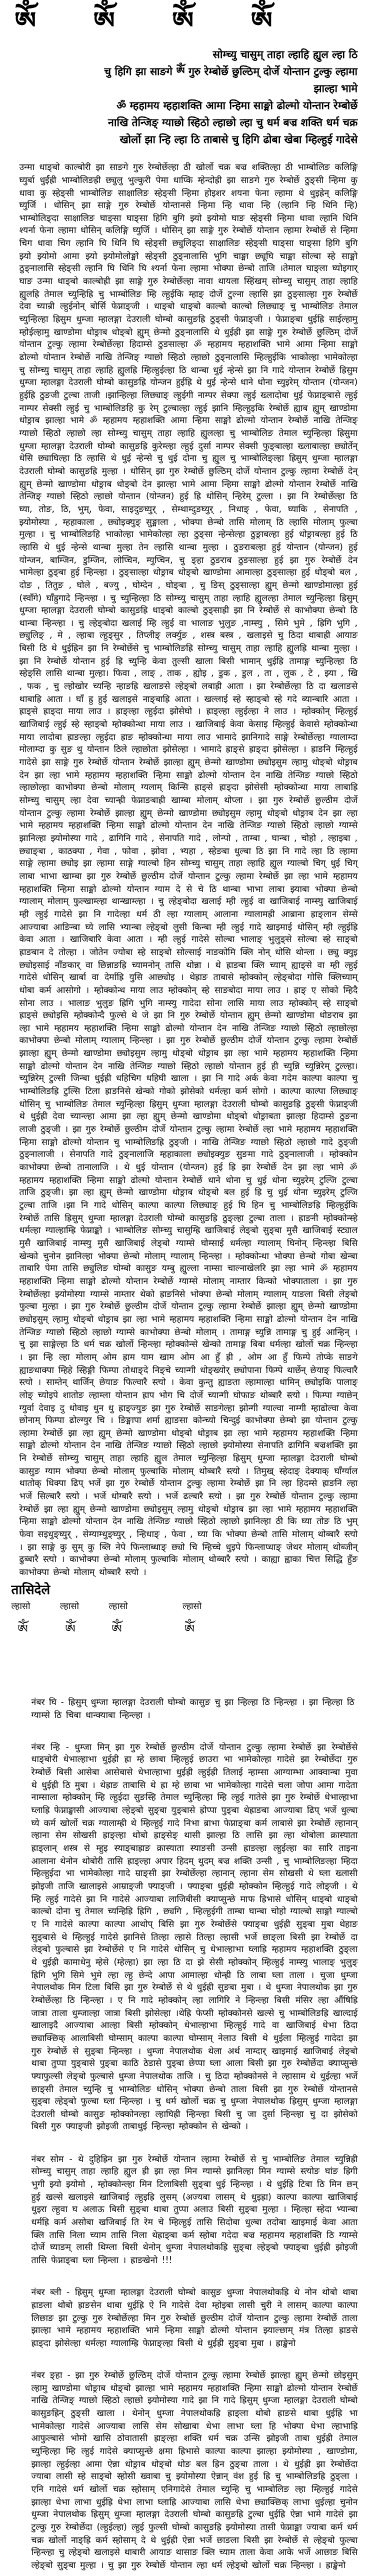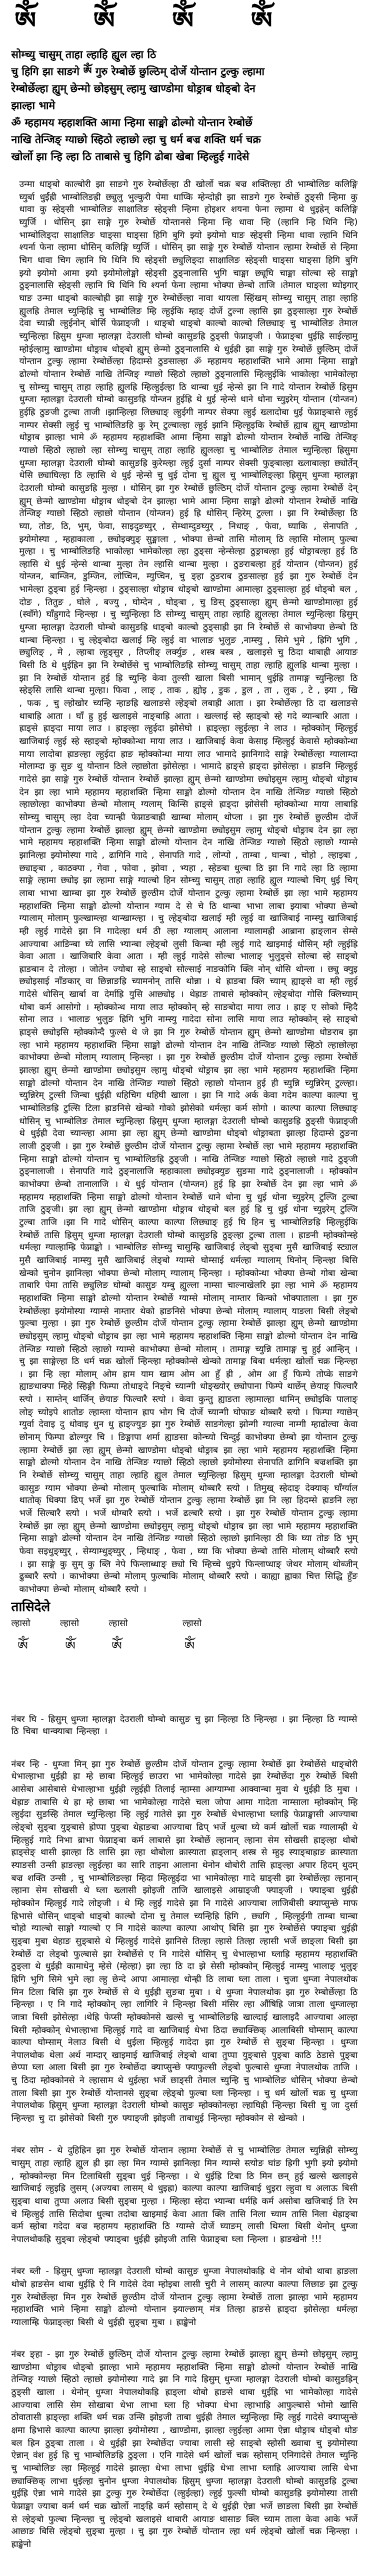--- a/index.html
+++ b/index.html
@@ -17,21 +17,21 @@
     justify-content: space-between;
     width: 258px;
     margin: 3.1px 0 9.3px 3.1px;
   }
   .om-big {
     font-size: 27px;
     line-height: 1.1;
     font-weight: bold;
   }
   .doc-title {
-    text-align: left;
+    text-align: right;
     font-weight: bold;
     font-size: 10.6px;
     line-height: 1.6;
     margin: 5.2px 0 13.4px 0;
   }
   .doc-title .t-line { display: block; }
   .body-para {
     font-size: 8.8px;
     line-height: 1.44;
     text-align: justify;
@@ -47,21 +47,21 @@
   .lhaso-row .lhaso-item { display: inline-block; }
   .lhaso-row .lhaso-item:nth-child(1) { margin-left: 0; }
   .lhaso-row .lhaso-item:nth-child(2) { margin-left: 27px; }
   .lhaso-row .lhaso-item:nth-child(3) { margin-left: 27px; }
   .lhaso-row .lhaso-item:nth-child(4) { margin-left: 52px; }
   .om-row-small { font-size: 13px; margin: 0 0 0 6.2px; }
   .om-row-small .om-small { display: inline-block; }
   .om-row-small .om-small:nth-child(2) { margin-left: 33px; }
   .om-row-small .om-small:nth-child(3) { margin-left: 32px; }
   .om-row-small .om-small:nth-child(4) { margin-left: 58px; }
-  .sections { margin-top: 44px; }
+  .sections { margin-top: 44px; margin-left: 20px; }
   .sec {
     font-size: 8.8px;
     line-height: 1.44;
     text-align: justify;
     word-spacing: 1.5px;
     margin: 0 0 19.6px 0;
   }
   .sec.short { text-align: left; }
 </style>
 </head>
@@ -72,21 +72,20 @@
   <div class="om-row-top">
     <span class="om-big">ༀ</span>
     <span class="om-big">ༀ</span>
     <span class="om-big">ༀ</span>
     <span class="om-big">ༀ</span>
   </div>
 
   <div class="doc-title">
     <span class="t-line">सोम्च्यु चासुम् ताहा ल्हाहि ह्युल ल्हा ठि</span>
     <span class="t-line">चु हिगि झा साङगे ༀ गुरु रेम्बोर्छे छुल्ठिम् दोर्जे योन्तान टुल्कु ल्हामा</span>
-    <span class="t-line">रेम्बोर्छेल्हा ह्युम् छेन्मो छोइसुम् ल्हामु खाण्डोमा धोङ्राब धोङ्बो देन</span>
     <span class="t-line">झाल्हा भामे</span>
     <span class="t-line">ॐ म्हहामय म्हहाशक्ति आमा न्हिमा साङ्मो ढोल्मो योन्तान रेम्बोर्छे</span>
     <span class="t-line">नाखि तेन्जिङ् ग्याछो स्हिठो ल्हाछो ल्हा चु धर्म बज्र शक्ति धर्म चक्र</span>
     <span class="t-line">खोर्लो झा न्हि ल्हा ठि ताबासे चु हिगि ढोबा खेबा म्हिल्हुई गादेसे</span>
   </div>
 
   <p class="body-para">उन्मा धाङ्बो काल्बोरी झा साङगे गुरु रेम्बोर्छेल्हा ठी खोर्लो चक्र बज्र शक्तिल्हा ठी भाम्बोलिङ कलिङ्गि घ्युर्बा धुर्ईह्री भाम्बोलिङह्री छ्युलु भुल्कुरी पेमा धाप्कि म्हेन्दोह्री झा साङगे गुरु रेम्बोर्छे ठुङ्सी न्हिमा कु धावा कु स्हेङ्सी भाम्बोलिङ साक्षालिङ स्हेङ्सी न्हिमा होइशर शयना फेना ल्हामा थे धुइह्रेन् कलिङ्गि घ्युर्जि । धोसिन् झा साङ्गे गुरु रेम्बोर्छे योन्तानसे न्हिमा न्हि धावा न्हि (ल्हानि न्हि धिनि न्हि) भाम्बोलिङ्दा साक्षालिङ घाङ्सा घाङ्सा हिगि बुगि झ्यो झ्योमो घाङ स्हेङ्सी न्हिमा धावा ल्हानि धिनि श्यर्ना फेना ल्हामा धोसिन् कलिङ्गि घ्युर्जि । धोसिन् झा साङ्गे गुरु रेम्बोर्छे योन्तान ल्हामा रेम्बोर्छे से न्हिमा चिग धावा चिग ल्हानि घि धिनि घि स्हेङ्सी छ्युलिङ्दा साक्षालिङ स्हेङ्सी घाङ्सा घाङ्सा हिगि बुगि झ्यो झ्योमो आमा झ्यो झ्योमोलोङ्मो स्हेङ्सी ठुङ्नालासि भुगि चाङ्मा छ्यूघि चाङ्मा सोल्बा स्हे साङ्मो ठुङ्नालासि स्हेङ्सी ल्हानि घि धिनि घि श्यर्ना फेना ल्हामा भोक्पा छेन्बो ताजि ।तेमाल घाङ्ला घ्योइगार् घाङ उन्मा धाङ्बो काल्बोह्री झा साङ्गे गुरु रेम्बोर्छेल्हा नावा थायला स्हिंखम् सोम्च्यु चासुम् ताहा ल्हाहि ह्युलह्रि तेमाल च्युन्हिह्रि चु भाम्बोलिङ म्हि ल्हुईकि म्हाङ् दोर्जे टुल्ना ल्हासि झा ठुङ्साल्हा गुरु रेम्बोर्छे देवा च्यान्री ल्हुईनोन् बोर्सि फेप्नाङ्जी । धाङ्बो धाङ्बो काल्बो काल्बो लिछ्याङ् चु भाम्बोलिङ तेमाल च्युन्हिल्हा ह्रिसुम धुम्जा म्हालङ्गा देउराली घोम्बो कासुङह्रि ठुङ्सी फेप्नाङ्जी । फेप्नाङ्बा धुईह्रि साईल्हामु म्होईल्हामु खाण्डोमा धोङ्राब धोङ्बो ह्युम् छेन्मो ठुङ्नालासि थे धुईह्री झा साङ्गे गुरु रेम्बोर्छे छुल्ठिम् दोर्जे योन्तान टुल्कु ल्हामा रेम्बोर्छेल्हा हिदाम्से ठुङसाल्हा ॐ म्हहामय म्हहाशक्ति भामे आमा न्हिमा साङ्मो ढोल्मो योन्तान रेम्बोर्छे नाखि तेन्जिङ् ग्याछो स्हिठो ल्हाछो ठुङ्नालासि म्हिल्हुईकि भाकोल्हा भामेकोल्हा चु सोम्च्यु चासुम् ताहा ल्हाहि ह्युलह्रि म्हिल्हुईल्हा ठि थान्बा धुई न्हेन्से झा नि गादे योन्तान रेम्बोर्छे ह्रिसुम धुम्जा म्हालङ्गा देउराली घोम्बो कासुङह्रि योन्जन हुईह्रि थे धुई न्हेन्से धाने धोना च्युइरेम् योन्तान (योन्जन) हुईह्रि ठुङजी टुल्बा ताजी ।झान्हिल्हा लिछ्याङ् ल्हुईगी नाम्पर सेक्पा ल्हुई ख्लादोबा धुई फेप्नाङ्बासे ल्हुई नाम्पर सेक्सी ल्हुई चु भाम्बोलिङहि कु रेम् टुल्बाल्हा ल्हुई झानि म्हिल्हुइकि रेम्बोर्छे ह्याब ह्युम् खाण्डोमा धोङ्राब झाल्हा भामे ॐ म्हहामय म्हहाशक्ति आमा न्हिमा साङ्मो ढोल्मो योन्तान रेम्बोर्छे नाखि तेन्जिङ् ग्याछो स्हिठो ल्हाछो ल्हा सोम्च्यु चासुम् ताहा ल्हाहि ह्युलल्हा चु भाम्बोलिङ तेमाल च्युन्हिल्हा ह्रिसुमा धुम्जा म्हालङ्गा देउराली घोम्बो कासुङह्रि कुरेम्ल्हा ल्हुई दुर्सा नाम्पर सेक्सी फुङ्बाल्हा ख्लाबाल्हा छ्योर्तेन् धेसि छ्याघिल्हा ठि ल्हासि थे धुई न्हेन्से चु धुई दोना चु ह्युल चु भाम्बोलिङ्ल्हा ह्रिसुम् धुम्जा म्हालङ्गा देउराली घोम्बो कासुङह्रि मुल्हा । धोसिन् झा गुरु रेम्बोर्छे छुल्ठिम् दोर्जे योन्तान टुल्कु ल्हामा रेम्बोर्छे देन् ह्युम् छेन्मो खाण्डोमा धोङ्राब धोङ्बो देन झाल्हा भामे आमा न्हिमा साङ्मो ढोल्मो योन्तान रेम्बोर्छे नाखि तेन्जिङ् ग्याछो स्हिठो ल्हाछो योन्तान (योन्जन) हुई ह्रि धोसिन् न्हिरेम् टुल्ला । झा नि रेम्बोर्छेल्हा ठि घ्या, तोङ, ठि, भुम्, फेवा, साइदुङघ्युर् , सेम्थाम्दुङघ्युर् , निधाङ् , फेवा, घ्याकि , सेनापति , झ्योमोस्या , म्हहाकाला , छ्योइक्युङ् सुङ्माला , भोक्पा छेन्बो तासि मोलाम् ठि ल्हासि मोलाम् फुल्बा मुल्हा । चु भाम्बोलिङहि भाकोल्हा भामेकोल्हा ल्हा ठुङ्सा न्हेन्सेल्हा ठुङ्राबल्हा हुई धोङ्राबल्हा हुई ठि ल्हासि थे धुई न्हेन्से थान्बा मुल्हा तेन ल्हासि थान्बा मुल्हा । ठुङराबल्हा हुई योन्तान (योन्जन) हुई योन्जन, बाम्जिन, डुम्जिन, लोप्चिन, म्युप्चिन, चु ङ्हा ठुङराब ठुङसाल्हा हुई झा गुरु रेम्बोर्छे देन भामेल्हा ठुङ्बा हुई न्हिन्ल्हा । ठुङ्साल्हा धोङ्राब धोङ्बो खाण्डोमा आमाल्हा ठुङ्साल्हा हुई धोङ्बो बल , दोङ , तितुङ , घोले , बज्यु , घोम्देन , घोङ्बा , चु ङिस् ठुङ्साल्हा ह्युम् छेन्मो खाण्डोमाल्हा हुई (स्वाँगे) घाँह्रुगादे न्हिन्ल्हा । चु च्युन्हिल्हा ठि सोम्च्यु चासुम् ताहा ल्हाहि ह्युलल्हा तेमाल च्युन्हिल्हा ह्रिसुम् धुम्जा म्हालङ्गा देउराली घोम्बो कासुङह्रि धाङ्बो काल्बो ठुङ्साह्री झा नि रेम्बोर्छे से काभोक्पा छेन्बो ठि थान्बा न्हिन्ल्हा । चु ल्हेङ्बोदा खलाई म्हि ल्हुई वा भालाङ भुलुङ ,नाम्स्यु , सिमे भुमे , ह्रिगि भुगि , छ्युलिङ् , मे , ल्हाबा ल्हुङ्सुर , तिप्लीङ् लर्क्युङ , शस्त्र बस्त्र , खलाइसे चु ठिदा थाबाह्री आयाङ बिसी ठि थे धुईह्रिन झा नि रेम्बोर्छेसे चु भाम्बोलिङह्रि सोम्च्यु चासुम् ताहा ल्हाहि ह्युलह्रि थान्बा मुल्हा ।झा नि रेम्बोर्छे योन्तान हुई ह्रि च्युन्हि केवा तुल्सी खाला बिसी भामान् धुईह्रि तामाङ्ग च्युन्हिल्हा ठि स्हेङ्सि लासि थान्बा मुल्हा। फिवा , लाङ् , ताक , ह्योइ , डुक , डुल , ता , लुक , टे , झ्या , खि , फक , चु ल्होखोर च्यन्हि न्हाङह्रि खलाङसे ल्हेङ्बो लबाह्री आता । झा रेम्बोर्छेल्हा ठि दा खलाङसे थाबाह्रि आता । घाँ ह्रु हुई खलाइसे नाङ्बाह्रि आता । खल्लाई स्हे स्हाङ्बो स्हे गदे ब्यान्बारि आता । ह्राङ्से ह्राङ्दा माया लाउ । ह्राङ्ल्हा ल्हुईदा झोसेघो । ह्राङ्ल्हा ल्हुईल्हा ने लाउ । म्होक्कोन् म्हिल्हुई खाजिबाई ल्हुई स्हे स्हाङ्बो म्होक्कोन्धा माया लाउ । खाजिबाई केवा केसाइ म्हिल्हुई केवासे म्होक्कोन्धा माया लादोबा ह्राङल्हा ल्हुईदा ह्राङ म्होक्कोन्धा माया लाउ भामादे झानिगादे साङ्गे रेम्बोर्छेल्हा ग्यालाम्दा मोलाम्दा कु सुङ थु योन्तान ठिले ल्हाछोता झोसेल्हा । भामादे ह्राङ्से ह्राङ्दा झोसेल्हा । ह्राङनि म्हिल्हुई गादेसे झा साङ्गे गुरु रेम्बोर्छे योन्तान रेम्बोर्छे झाल्हा ह्युम् छेन्मो खाण्डोमा छ्योइसुम ल्हामु धोङ्बो धोङ्राब देन झा ल्हा भामे म्हहामय म्हहाशक्ति न्हिमा साङ्मो ढोल्मो योन्तान देन नाखि तेन्जिङ ग्याछो स्हिठो ल्हाछोल्हा काभोक्पा छेन्बो मोलाम् ग्यलाम् किन्सि ह्राङ्से ह्राङ्दा झोसेसी म्होक्कोन्धा माया लाबाह्रि सोम्च्यु चासुम् ल्हा देवा च्यान्ह्री फेप्नाङबाह्री खाम्बा मोलाम् थोप्ला । झा गुरु रेम्बोर्छे छुल्ठीम दोर्जे योन्तान टुल्कु ल्हामा रेम्बोर्छे झाल्हा ह्युम् छेन्मो खाण्डोमा छ्योइसुम ल्हामु धोङ्बो धोङ्राब देन झा ल्हा भामे म्हहामय म्हहाशक्ति न्हिमा साङ्मो ढोल्मो योन्तान देन नाखि तेन्जिङ ग्याछो स्हिठो ल्हाछो ग्याम्से झानिल्हा झ्योमोस्या गादे , ढागिनि गादे , सेनापति गादे , लोन्पो , ताम्बा , घान्बा , चोहो , ल्हाइबा , छ्याङ्बा , काठक्पा , गेवा , फोवा , झोवा , भ्यहा , स्हेङबा धुल्बा ठि झा नि गादे ल्हा ठि ल्हामा साङ्गे ल्हामा छ्योइ झा ल्हामा साङ्गे ग्याल्बो हिन सोम्च्यु चासुम् ताहा ल्हाहि ह्युल ग्याल्बो चिग् धुई चिग् लाबा भाभा खाम्बा झा गुरु रेम्बोर्छे छुल्ठीम दोर्जे योन्तान टुल्कु ल्हामा रेम्बोर्छे झा ल्हा भामे म्हहामय म्हहाशक्ति न्हिमा साङ्मो ढोल्मो योन्तान ग्याम दे से चे ठि थान्बा भाभा लाबा झ्याबा भोक्पा छेन्बो ग्यालाम् मोलाम् फुल्खाम्ल्हा थान्खाम्ल्हा । चु ल्हेङ्बोदा खलाई म्ही ल्हुई वा खाजिबाई नाम्स्यु खाजिबाई म्ही ल्हुई गादेसे झा नि गादेल्हा धर्म ठी ल्हा ग्यालाम् आलाना ग्यालामह्री आब्राना ह्राङ्लान सेम्से आज्याबा आङिन्बा घ्ये लासि भ्यान्बा ल्हेङ्बो लुसी किन्बा म्ही ल्हुई गादे खाइमाई धोसिन् म्ही ल्हुईह्रि केवा आता । खाजिबारि केवा आता । म्ही ल्हुई गादेसे सोल्बा भालाङ् भुलुङ्से सोल्बा स्हे साङ्बो ह्राङबान दे तोल्हा । जोतेन ज्योबा स्हे साङ्बो सोल्साई नाङकोमि क्लि नोन् धोसि थोन्ला । छ्यु क्युइ छ्योइसाई नाँङकार् वा छिन्नाङह्रि च्यामनोन् तासि थोन्ना । थे ह्राङबा क्लि च्याम् ह्याङ्से वा म्ही ल्हुई गादेसे धोसिन् खार्बा वा देर्माह्रि युसि आछ्योइ । थेह्राङ ताबासे म्होक्कोन् ल्हेङ्बोदा गोसि क्लिच्याम् धोबा कर्म आसोगो । म्होक्कोन्ध माया लाउ म्होक्कोन् स्हे साङबोदा माया लाउ । ह्राङ् ए सोको म्हिदै सोना लाउ । भालाङ भुलुङ ह्रिगि भुगि नाम्स्यु गादेदा सोना लासि माया लाउ म्होक्कोन् स्हे साङ्बो ह्राङ्से छ्योइसि म्होक्कोन्दै फुल्से थे जे झा नि गुरु रेम्बोर्छे योन्तान ह्युम् छेन्मो खाण्डोमा धोङराब झा ल्हा भामे म्हहामय म्हहाशक्ति न्हिमा साङ्मो ढोल्मो योन्तान देन नाखि तेन्जिङ ग्याछो स्हिठो ल्हाछोल्हा काभोक्पा छेन्बो मोलाम् ग्यालाम् न्हिन्ल्हा । झा गुरु रेम्बोर्छे छुल्ठीम दोर्जे योन्तान टुल्कु ल्हामा रेम्बोर्छे झाल्हा ह्युम् छेन्मो खाण्डोमा छ्योइसुम ल्हामु धोङ्बो धोङ्राब झा ल्हा भामे म्हहामय म्हहाशक्ति न्हिमा साङ्मो ढोल्मो योन्तान देन नाखि तेन्जिङ ग्याछो स्हिठो ल्हाछो योन्तान हुई ही च्युन्नि च्युन्निरेम् टुल्ल्हा। च्युन्निरेम् टुल्सी जिन्बा धुईह्री धहिचिग धहिघी खाला । झा नि गादे अर्क केवा गदेम काल्पा काल्पा चु भाम्बोलिङह्रि टुल्सि टिला ह्राङनिसे खेन्को गोको झोसेको धर्मल्हा कर्म सोगो । काल्पा काल्पा लिछ्याङ् धोसिन् चु भाम्बोलिङ तेमाल च्युन्हिल्हा ह्रिसुम् धुम्जा म्हालङ्गा देउराली घोम्बो कासुङह्रि ठुङ्सी फेप्नाङ्जी थे धुईह्री देवा च्यान्ल्हा आमा झा ल्हा ह्युम् छेन्मो खाण्डोमा धोङ्बो धोङ्राबता झाल्हा हिदाम्से ठुङना लाजी ठुङ्जी । झा गुरु रेम्बोर्छे छुल्ठीम दोर्जे योन्तान टुल्कु ल्हामा रेम्बोर्छे ल्हा भामे म्हहामय म्हहाशक्ति न्हिमा साङ्मो ढोल्मो योन्तान चु भाम्बोलिङह्रि ठुङ्जी । नाखि तेन्जिङ ग्याछो स्हिठो ल्हाछो गादे ठुङ्जी ठुङ्नालाजी । सेनापति गादे ठुङ्नालाजि म्हहाकाला छ्योइक्युङ सुङमा गादे ठुङ्नालाजी । म्होक्कोन काभोक्पा छेन्बो तानालाजि । थे धुई योन्तान (योन्जन) हुई ह्रि झा रेम्बोर्छे देन झा ल्हा भामे ॐ म्हहामय म्हहाशक्ति न्हिमा साङ्मो ढोल्मो योन्तान रेम्बोर्छे धाने धोना चु धुई धोना च्युइरेम् टुल्जि टुल्बा ताजि ठुङ्जी। झा ल्हा ह्युम् छेन्मो खाण्डोमा धोङ्राब धोङ्बो बल हुई ह्रि चु धुई धोना च्युइरेम् टुल्जि टुल्बा ताजि ।झा नि गादे धोसिन् काल्पा काल्पा लिछ्याङ् हुई घि हिन चु भाम्बोलिङह्रि म्हिल्हुईकि रेम्बोर्छे तासि ह्रिसुम् धुम्जा म्हालङ्गा देउराली घोम्बो कासुङह्रि ठुङ्ल्हा टुल्बा ताला । ह्राङनी म्होक्कोन्स्हे धर्मल्हा ग्याल्हाम्ह्रि फेप्नाङ्को । भाम्बोलिङ सोम्च्यु चासुम्ह्रि खाजिबाई लेङ्बो सुङ्बा मुसै खाजिबाई स्ट्याल मुसै खाजिबाई नाम्स्यु मुसै खाजिबाई लेङ्बो ग्याम्से घोम्साई धर्मल्हा ग्यालाम् घिनोन् न्हिन्ल्हा बिसि खेन्को चुनोन झानिल्हा भोक्पा छेन्बो मोलाम् ग्यालाम् न्हिन्ल्हा । म्होक्कोन्धा भोक्पा छेन्बो गोबा खेन्बा ताबारि पेमा तासि छ्युलिङ घोम्बो कासुङ यम्बु ह्युल्ला नाम्सा चाल्नाखेलरि झा ल्हा भामे ॐ म्हहामय म्हहाशक्ति न्हिमा साङ्मो ढोल्मो योन्तान रेम्बोर्छे ग्याम्से मोलाम् नाम्तार किन्को भोक्पाताला । झा गुरु रेम्बोर्छेल्हा झ्योमोस्या ग्याम्से नाम्तार थेको ह्राङनिसे भोक्पा छेन्बो मोलाम् ग्यालाम् याङला बिसी लेङ्बो फुल्बा मुल्हा । झा गुरु रेम्बोर्छे छुल्ठीम दोर्जे योन्तान टुल्कु ल्हामा रेम्बोर्छे झाल्हा ह्युम् छेन्मो खाण्डोमा छ्योइसुम् ल्हामु धोङ्बो धोङ्राब झा ल्हा भामे म्हहामय म्हहाशक्ति न्हिमा साङ्मो ढोल्मो योन्तान देन नाखि तेन्जिङ ग्याछो स्हिठो ल्हाछो ग्याम्से काभोक्पा छेन्बो मोलाम् । तामाङ्ग च्युन्नि तामाङ्ग चु हुई आन्हिन् । चु झा साङ्गेल्हा ठि धर्म चक्र खोर्लो न्हिन्ल्हा म्होक्कोन्से खेन्को तामाङ्ग बिबा धर्मल्हा खोर्लो चक्र न्हिन्ल्हा । झा न्हि ल्हा मोलाम् ओम ह्राम याम खाम ओम आ हुँ ह्री , ओम आ हुँ फिम्पे तोप्के साङगे ह्याङधाक्पा म्हिहे स्हिङ्गी फिम्पा तोधाङ्दे निङ्चे च्यान्गी धोङ्ख्योर् छ्योपाना फिम्पे थार्छेन् छेयाङ् फिल्वारै स्त्यो । साम्तेन् थार्जिन् छेयाङ फिल्वारै स्त्यो । केवा कुन्तु ह्याङता ल्हामाल्हा धामिन् छ्योइकि पालाङ् लोङ् च्योइपे शातोङ ल्हाम्ला योन्तान ह्राप भोग चि दोर्जे च्यान्गी घोफाङ थोब्बारै स्त्यो । फिम्पा ग्याछेन् ग्युर्वा देवाइ दु धोवाइ धुन धु ह्राङ्ज्युङ झा गुरु रेम्बोर्छे साङगेल्हा झोन्गी ग्याल्वा नाम्गी म्हाढोल्वा केवा छोनाम् फिम्पा ढोल्ग्युर चि । ङिङ्मापा शर्मा ह्याङसा कोन्च्यो चिन्दुई काभोक्पा छेम्बो झा योन्तान टुल्कु ल्हामा रेम्बोर्छे झा ल्हा ह्युम् छेन्मो खाण्डोमा धोङ्बो धोङ्राब झा ल्हा भामे म्हहामय म्हहाशक्ति न्हिमा साङ्मो ढोल्मो योन्तान देन नाखि तेन्जिङ ग्याछो स्हिठो ल्हाछो झ्योमोस्या सेनापति ढागिनि बज्रशक्ति झा नि रेम्बोर्छे सोम्च्यु चासुम् ताहा ल्हाहि ह्युल तेमाल च्युन्हिल्हा ह्रिसुम् धुम्जा म्हालङ्गा देउराली घोम्बो कासुङ ग्याम भोक्पा छेन्बो मोलाम् फुल्बाकि मोलाम् थोब्बारै स्त्यो । तिमुख् स्हेदाङ् देक्याक् घाँर्ग्याल थातोक् धिक्पा ढिप् भर्जे झा गुरु रेम्बोर्छे योन्तान टुल्कु ल्हामा रेम्बोर्छे झा नि ल्हा हिदम्से ह्राङनि ल्हा भर्जे सिल्बारै स्त्यो । भर्जे धोग्बारै स्त्यो । भर्जे ढल्बारै स्त्यो । झा गुरु रेम्बोर्छे योन्तान टुल्कु ल्हामा रेम्बोर्छे झा ल्हा ह्युम् छेन्मो खाण्डोमा छ्योइसुम् ल्हामु धोङ्बो धोङ्राब झा ल्हा भामे म्हहामय म्हहाशक्ति न्हिमा साङ्मो ढोल्मो योन्तान देन नाखि तेन्जिङ ग्याछो स्हिठो ल्हाछो झानिल्हा ठी कि घ्या तोङ ठि भुम् फेवा सइधुङ्घ्युर् , सेम्याम्धुङ्घ्युर् , न्हिधाङ् , फेवा , घ्या कि भोक्पा छेन्बो तासि मोलाम् थोब्बारै स्त्यो । झा साङ्गे कु सुम् कु ब्लि नेपे फिन्लाब्धाङ् छ्यो चि म्हिच्चे धुइपे फिन्लाप्धाङ् जेथर मोलाम् थोब्जीन् ढुब्बारै स्त्यो । काभोक्पा छेन्बो मोलाम् फुल्बाकि मोलाम् थोब्बारै स्त्यो । काह्या ह्वाका चित्त सिद्धि हुँङ काभोक्पा छेन्बो मोलाम् थोब्बारै स्त्यो ।</p>
 
   <div class="closing-word">तासिदेले</div>
 

